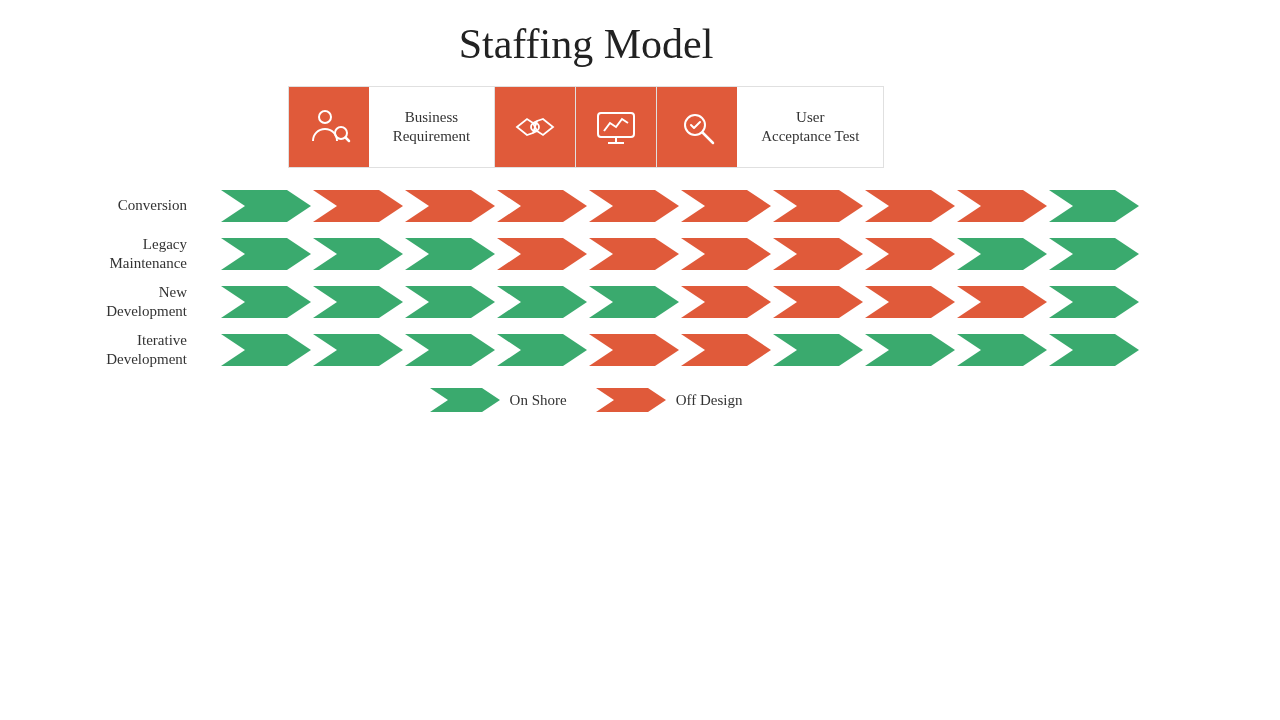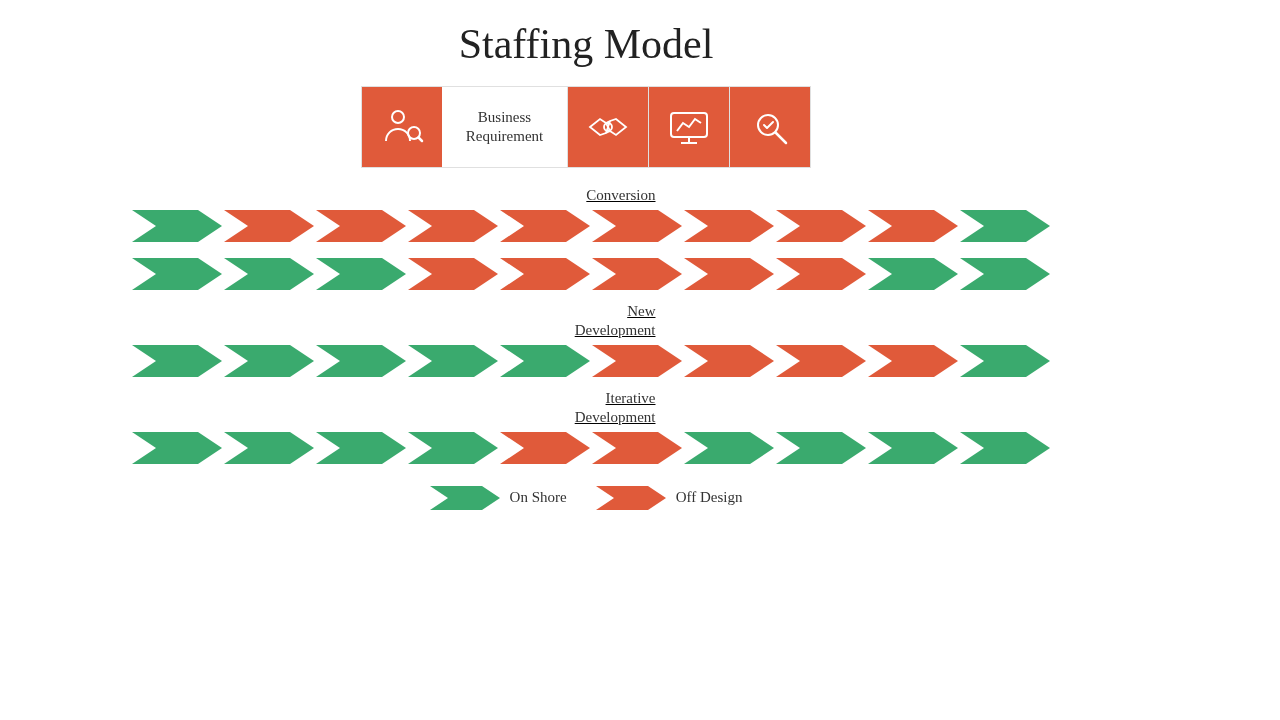--- a/index.html
+++ b/index.html
@@ -70,24 +70,23 @@
     
     .rows-section {
       width: 100%;
       display: flex;
       flex-direction: column;
       gap: 8px;
       padding-left: 10px;
     }
     .data-row {
       display: flex;
-      flex-direction: column;
-      align-items: center;
-      gap: 0;
-      text-decoration: underline;
+      flex-direction: row;
+      align-items: center;
+      gap: 16px;
     }
     .row-label {
       width: 165px;
       text-align: right;
       padding-right: 18px;
       font-size: 15px;
       color: #333;
       line-height: 1.3;
       font-family: 'Georgia', serif;
       flex-shrink: 0;
@@ -171,20 +170,21 @@
     </div>
 
     <div class="phase-item">
       <div class="phase-icon-box">
         <svg viewBox="0 0 44 44">
           <circle cx="20" cy="20" r="10" stroke="#fff" stroke-width="2" fill="none"></circle>
           <line x1="27.5" y1="27.5" x2="38" y2="38" stroke="#fff" stroke-width="2.5" stroke-linecap="round"></line>
           <path d="M16 20 L19 23 L25 17" stroke="#fff" stroke-width="2" fill="none" stroke-linecap="round" stroke-linejoin="round"></path>
         </svg>
       </div>
+      <div class="phase-label">User<br>Acceptance Test</div>
     </div>
   </div>
 
   <div class="rows-section" id="rows-section">
   <div class="data-row">
         <div class="row-label">Conversion</div>
         <div class="arrows-track">
           <svg class="arrow" viewBox="0 0 90 40">
             <polygon points="0,4 66,4 90,20 66,36 0,36 24,20" fill="#3aaa6e"></polygon>
           </svg>
@@ -211,20 +211,21 @@
           </svg>
           <svg class="arrow" viewBox="0 0 90 40">
             <polygon points="0,4 66,4 90,20 66,36 0,36 24,20" fill="#e05a3a"></polygon>
           </svg>
           <svg class="arrow" viewBox="0 0 90 40">
             <polygon points="0,4 66,4 90,20 66,36 0,36 24,20" fill="#3aaa6e"></polygon>
           </svg>
         </div>
       </div>
       <div class="data-row">
+        <div class="row-label">Legacy<br>Maintenance</div>
         <div class="arrows-track">
           <svg class="arrow" viewBox="0 0 90 40">
             <polygon points="0,4 66,4 90,20 66,36 0,36 24,20" fill="#3aaa6e"></polygon>
           </svg>
           <svg class="arrow" viewBox="0 0 90 40">
             <polygon points="0,4 66,4 90,20 66,36 0,36 24,20" fill="#3aaa6e"></polygon>
           </svg>
           <svg class="arrow" viewBox="0 0 90 40">
             <polygon points="0,4 66,4 90,20 66,36 0,36 24,20" fill="#3aaa6e"></polygon>
           </svg>

